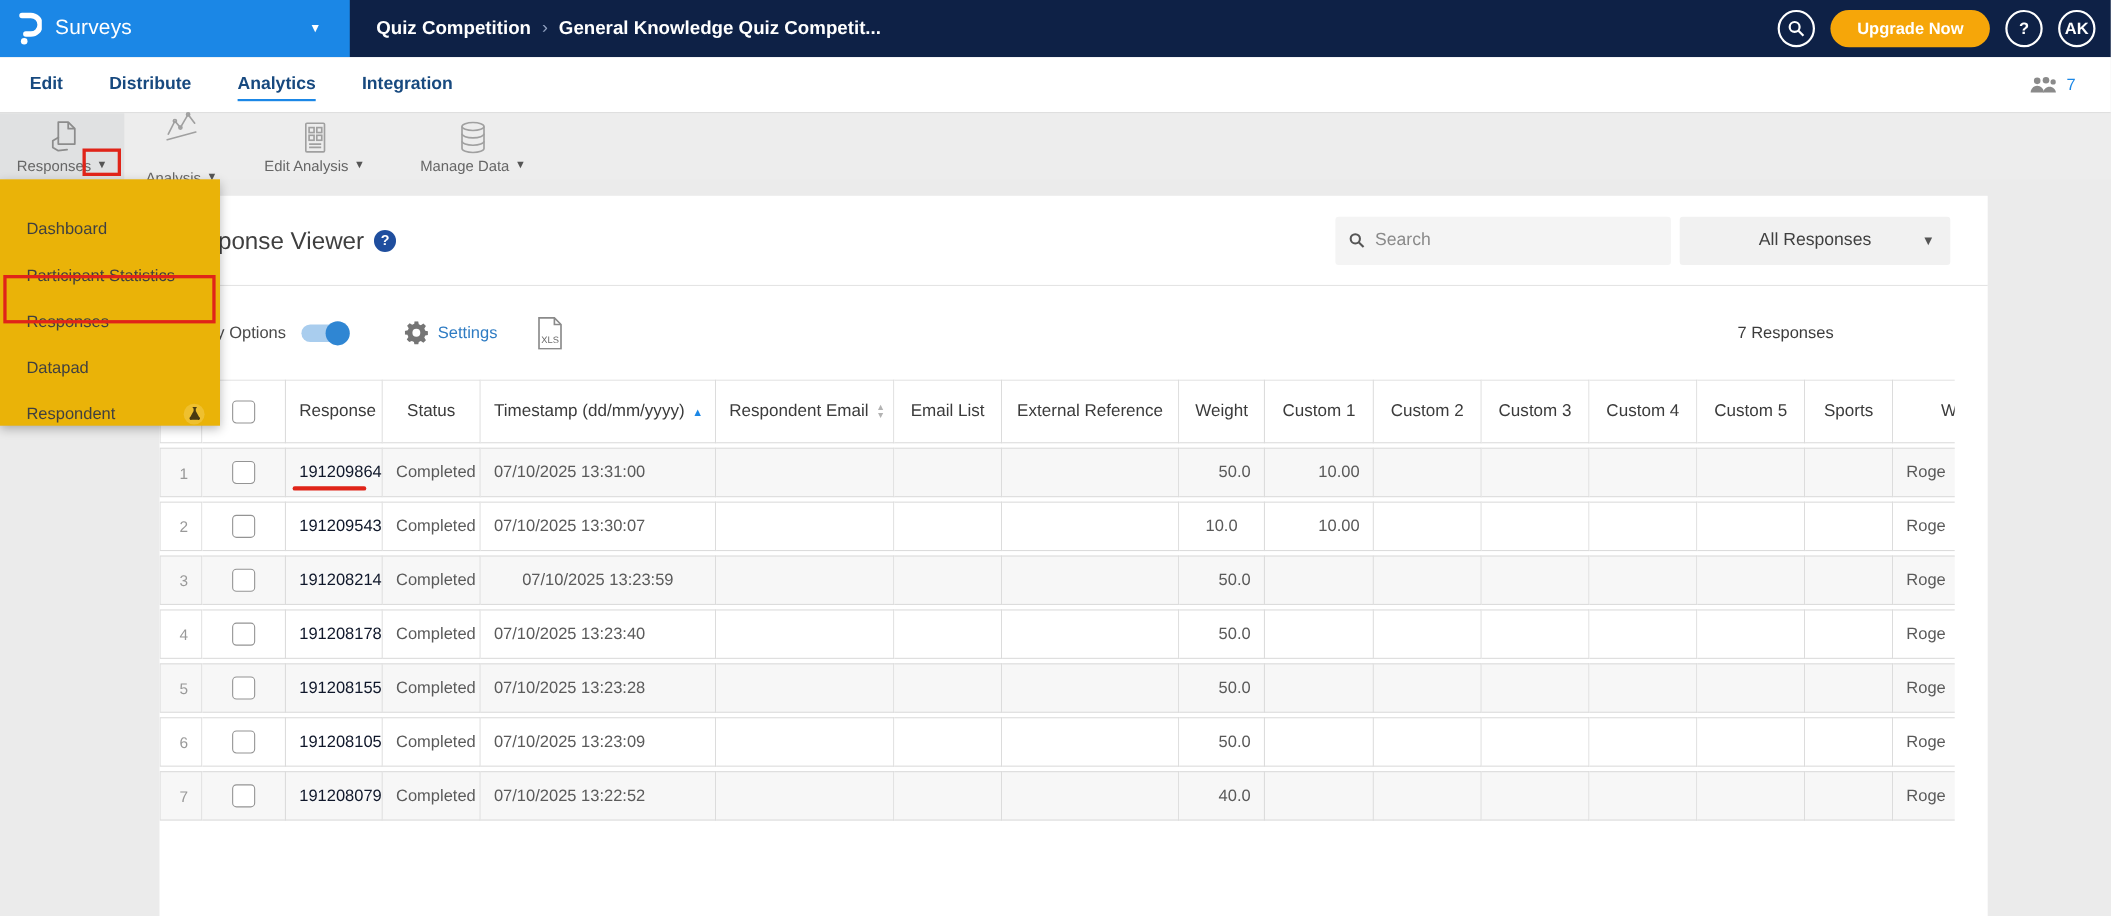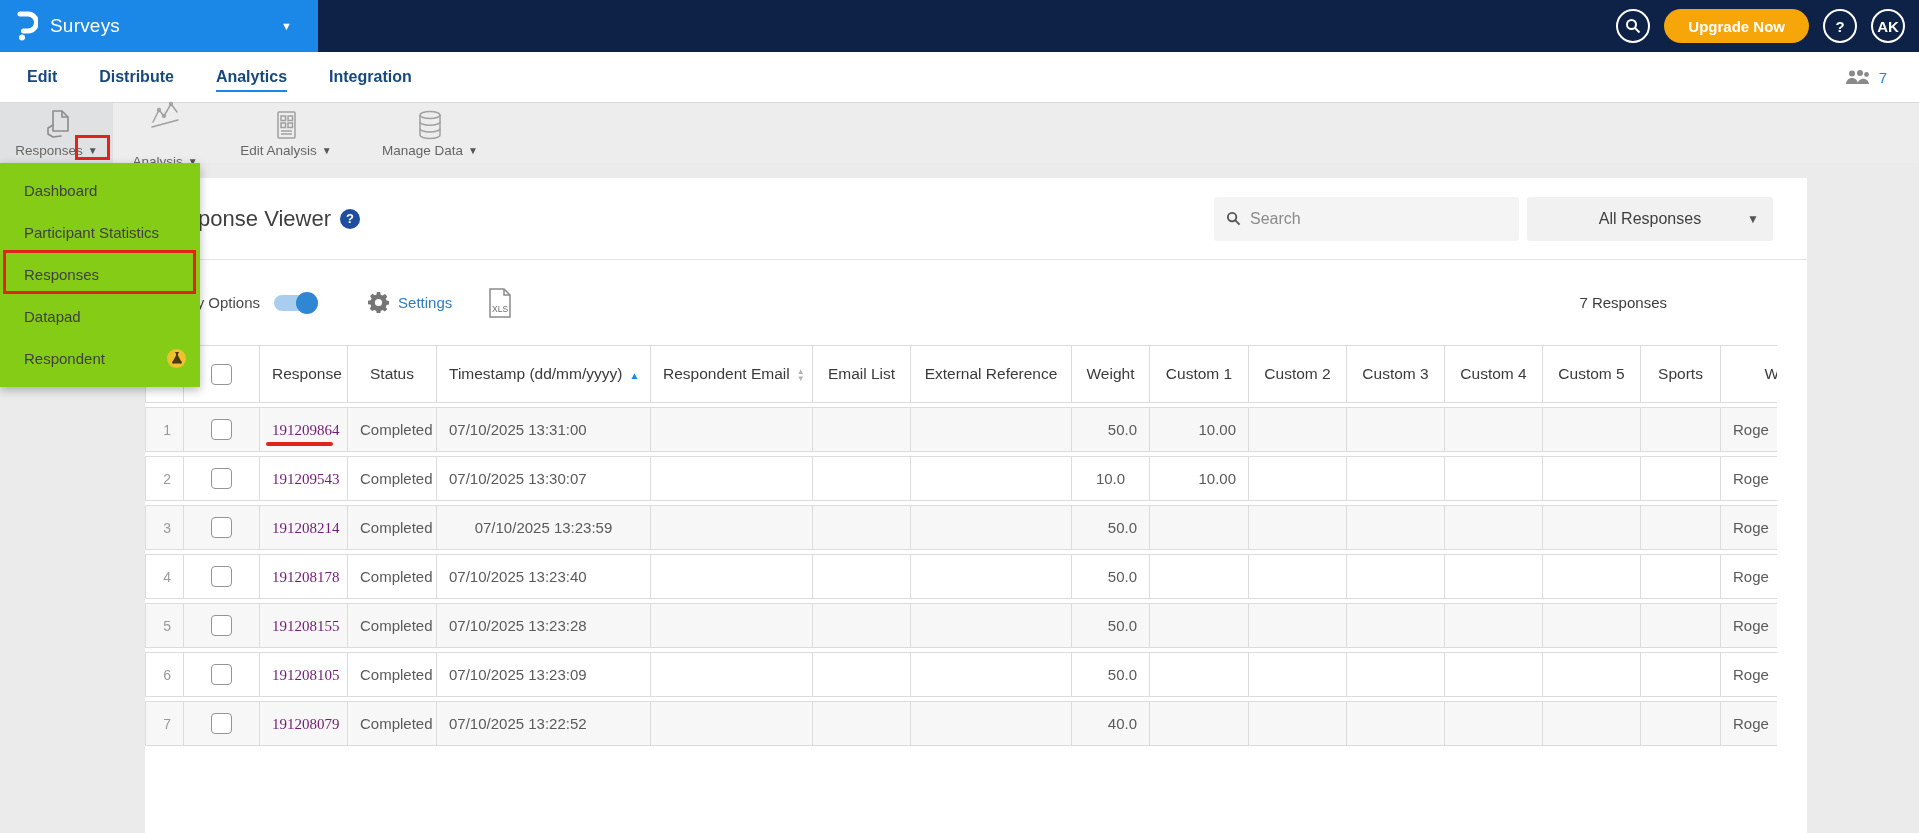--- a/index.html
+++ b/index.html
@@ -56,26 +56,26 @@
   .table-clip { width:1632px; overflow:hidden; }
   table { border-collapse:separate; border-spacing:0 4px; table-layout:fixed; width:1696px; margin-top:-4px; }
   th, td { border-top:1px solid #dcdcdc; border-bottom:1px solid #dcdcdc; border-right:1px solid #dcdcdc; overflow:hidden; white-space:nowrap; padding:0 12px; }
   th:first-child, td:first-child { border-left:1px solid #dcdcdc; }
   th { height:58px; font-weight:400; color:#3b3b3b; font-size:15.5px; text-align:center; background:#fff; }
   td { height:45px; color:#5a5a5a; font-size:15px; }
   tbody tr:nth-child(odd) td { background:#f7f7f7; }
   tbody tr:nth-child(even) td { background:#fff; }
   td[data-name="cell-num"] { color:#999; font-size:14px; }
   .cb { appearance:none; -webkit-appearance:none; width:21px; height:21px; border:1px solid #949494; border-radius:4px; background:#fff; display:block; margin:0 auto; cursor:pointer; }
-  .idlink { color:#701a75; cursor:pointer; text-decoration:none;font-family:Liberation Serif, serif; }
+  .idlink { color:#0f172a; cursor:pointer; text-decoration:none; }
   .sort { display:inline-flex; flex-direction:column; margin-left:7px; vertical-align:middle; color:#b3b3b3; font-size:8px; line-height:7px; cursor:pointer; }
   .sorted { color:#1b87e6; font-size:10px; margin-left:7px; cursor:pointer; }
 
   
-  .menu { position:absolute; left:0; top:163px; width:200px; height:224px; background:#84cc16; box-shadow:0 3px 9px rgba(0,0,0,.28); z-index:150; padding-top:6px; }
+  .menu { position:absolute; left:0; top:163px; width:200px; height:224px; background:#eab308; box-shadow:0 3px 9px rgba(0,0,0,.28); z-index:150; padding-top:24px; }
   .menu-item { height:42px; display:flex; align-items:center; padding:0 14px 0 24px; font-size:15px; color:#404040; cursor:pointer; }
   .badge { margin-left:auto; width:19px; height:19px; border-radius:50%; background:#efc02f; display:flex; align-items:center; justify-content:center; }
 
   
   .anno { position:absolute; z-index:200; pointer-events:none; }
   .box1 { left:75px; top:135px; width:35px; height:25px; border:3px solid #e02419; }
   .box2 { left:3px; top:250px; width:193px; height:44px; border:3px solid #e02419; }
   .line1 { left:266px; top:442px; width:67px; height:4px; background:#e02419; border-radius:2px; }
 
   svg { display:block; }
@@ -88,20 +88,25 @@
   <header class="topbar" data-name="top-header">
     <div class="brand" data-name="product-switcher">
       <span data-name="questionpro-logo-icon">
         <svg width="22" height="30" viewBox="0 0 22 30">
           <path d="M4 3 h8 a8.5 8.5 0 0 1 0 17 h-4.5" fill="none" stroke="#fff" stroke-width="5" stroke-linecap="round"></path>
           <circle cx="6" cy="26.5" r="3" fill="#fff"></circle>
         </svg>
       </span>
       <span class="brand-label" data-name="product-label">Surveys</span>
       <span class="brand-caret" data-name="chevron-down-icon">▼</span>
+    </div>
+    <div class="crumbs" data-name="breadcrumb">
+      <span data-name="breadcrumb-folder">Quiz Competition</span>
+      <span class="crumb-sep" data-name="breadcrumb-separator-icon">›</span>
+      <span data-name="breadcrumb-survey-name">General Knowledge Quiz Competit...</span>
     </div>
     <div class="top-actions" data-name="header-actions">
       <div class="circle-btn" data-name="search-button">
         <span data-name="magnifier-icon">
           <svg width="16" height="16" viewBox="0 0 16 16" fill="none" stroke="#fff" stroke-width="2">
             <circle cx="6.5" cy="6.5" r="4.5"></circle>
               <path d="M10 10 L14.5 14.5"></path>
           </svg>
         </span>
       </div>

